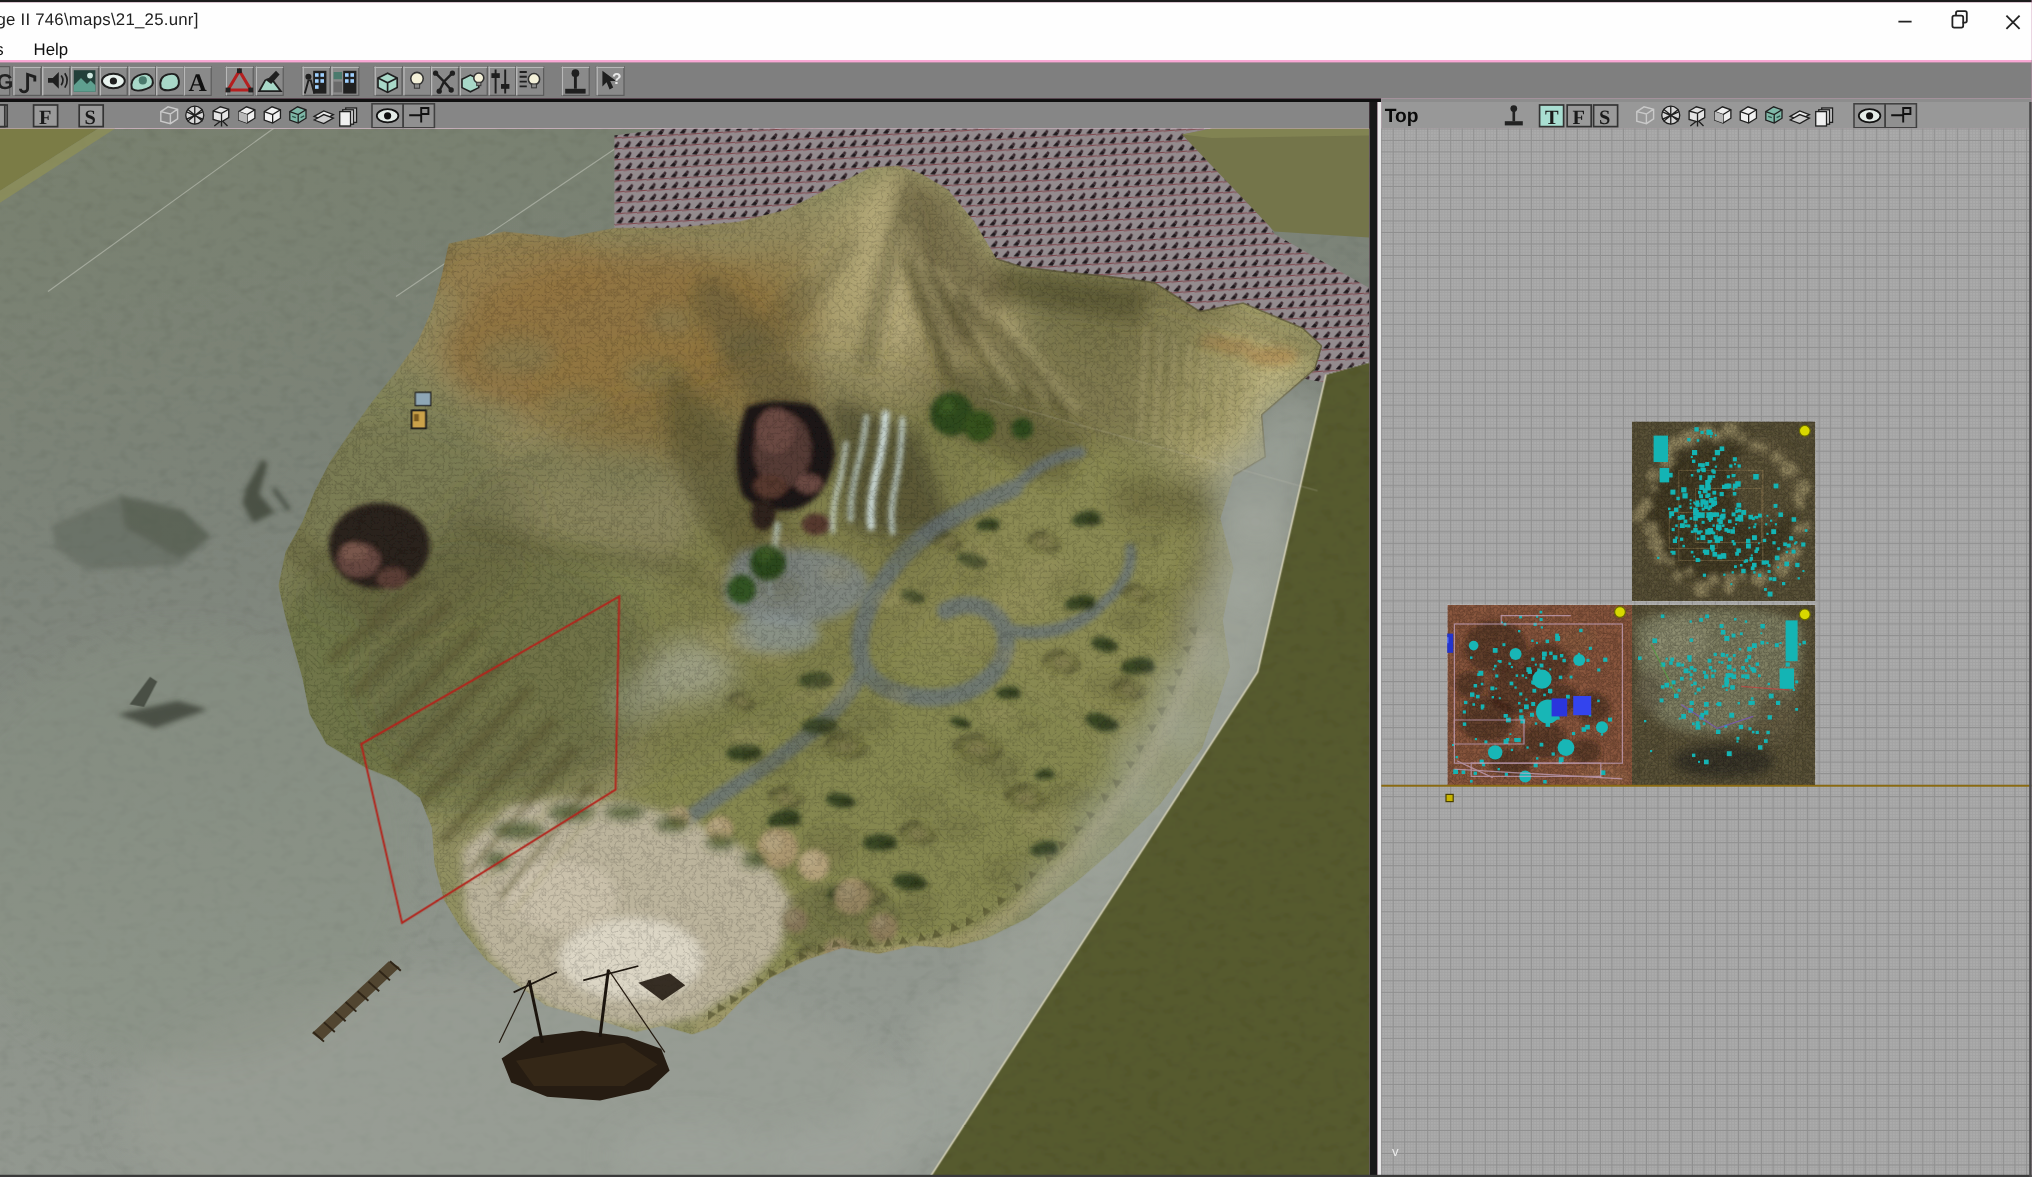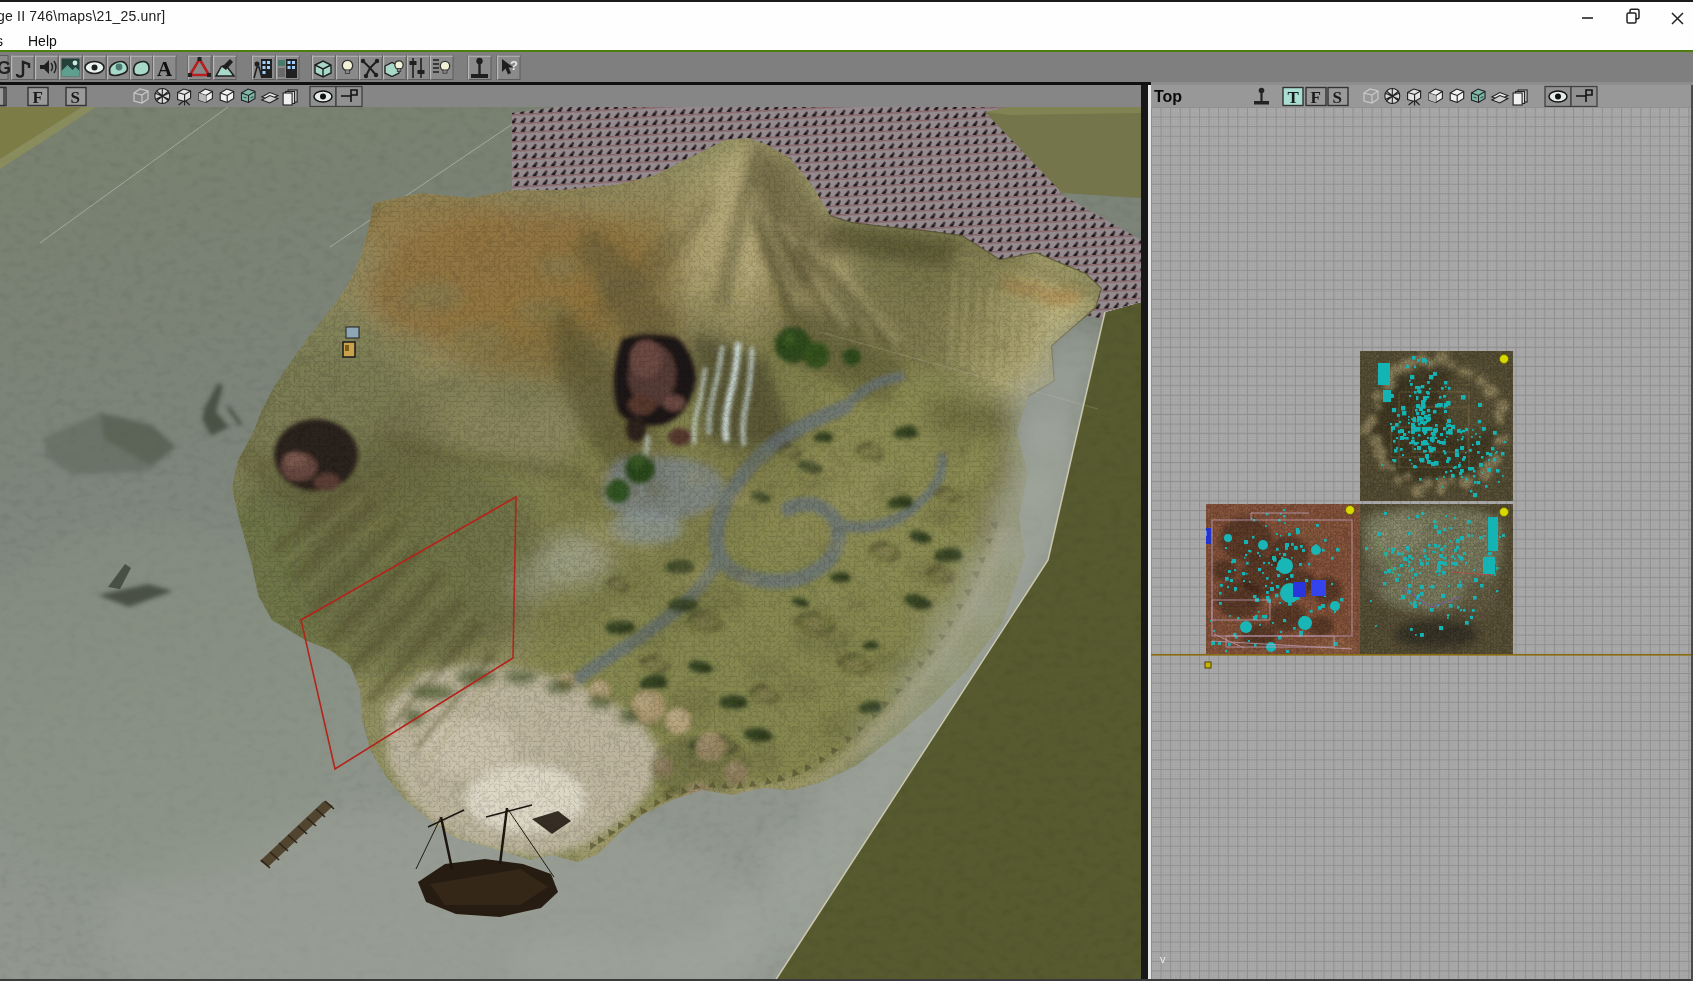--- a/index.html
+++ b/index.html
@@ -1,16 +1,16 @@
 <!DOCTYPE html>
 <html><head><meta charset="utf-8">
 <style>
 *{margin:0;padding:0;box-sizing:border-box}
 html,body{width:1693px;height:981px;overflow:hidden;background:#808080;font-family:"Liberation Sans",sans-serif}
-#root{position:absolute;left:0;top:0;width:1693px;height:981px;background:#4d7c0f}
+#root{position:absolute;left:0;top:0;width:1693px;height:981px;background:#f9a8d4}
 .abs{position:absolute}
 </style></head><body>
 <div id="root">
 
 <div class="abs" style="left:0;top:0;width:1693px;height:2px;background:#1b1b1b"></div>
 <div class="abs" style="left:0;top:2px;width:1693px;height:48px;background:#fefefe"></div>
 <div class="abs" style="left:-3px;top:8px;font-size:14px;color:#202020;letter-spacing:0.2px">ge II 746\maps\21_25.unr]</div>
 <svg class="abs" style="left:1570px;top:4px" width="123" height="26" viewBox="0 0 123 26">
       <line x1="12" y1="14" x2="23" y2="14" stroke="#222" stroke-width="1.6"></line>
       <rect x="57" y="9" width="9" height="10" rx="1.5" fill="none" stroke="#222" stroke-width="1.5"></rect>

